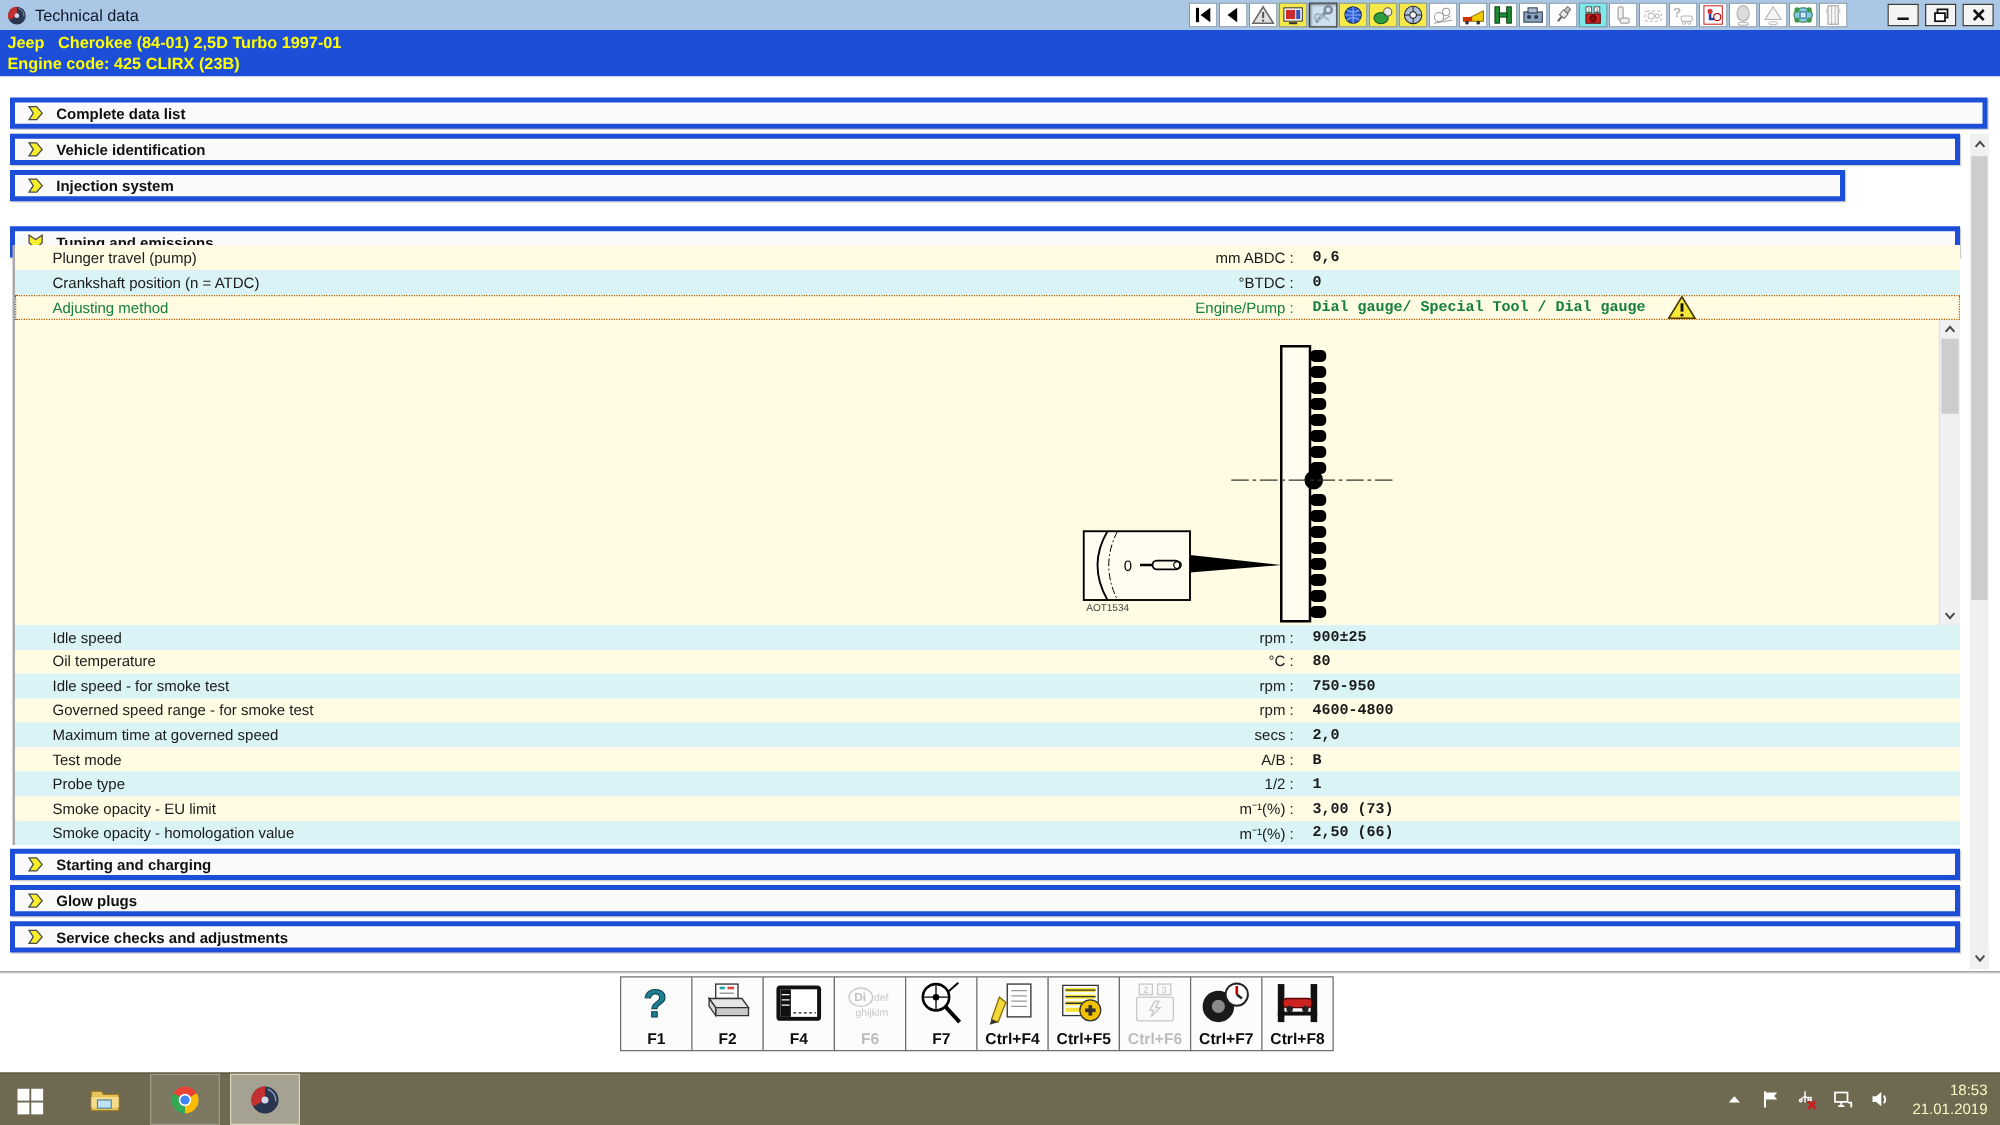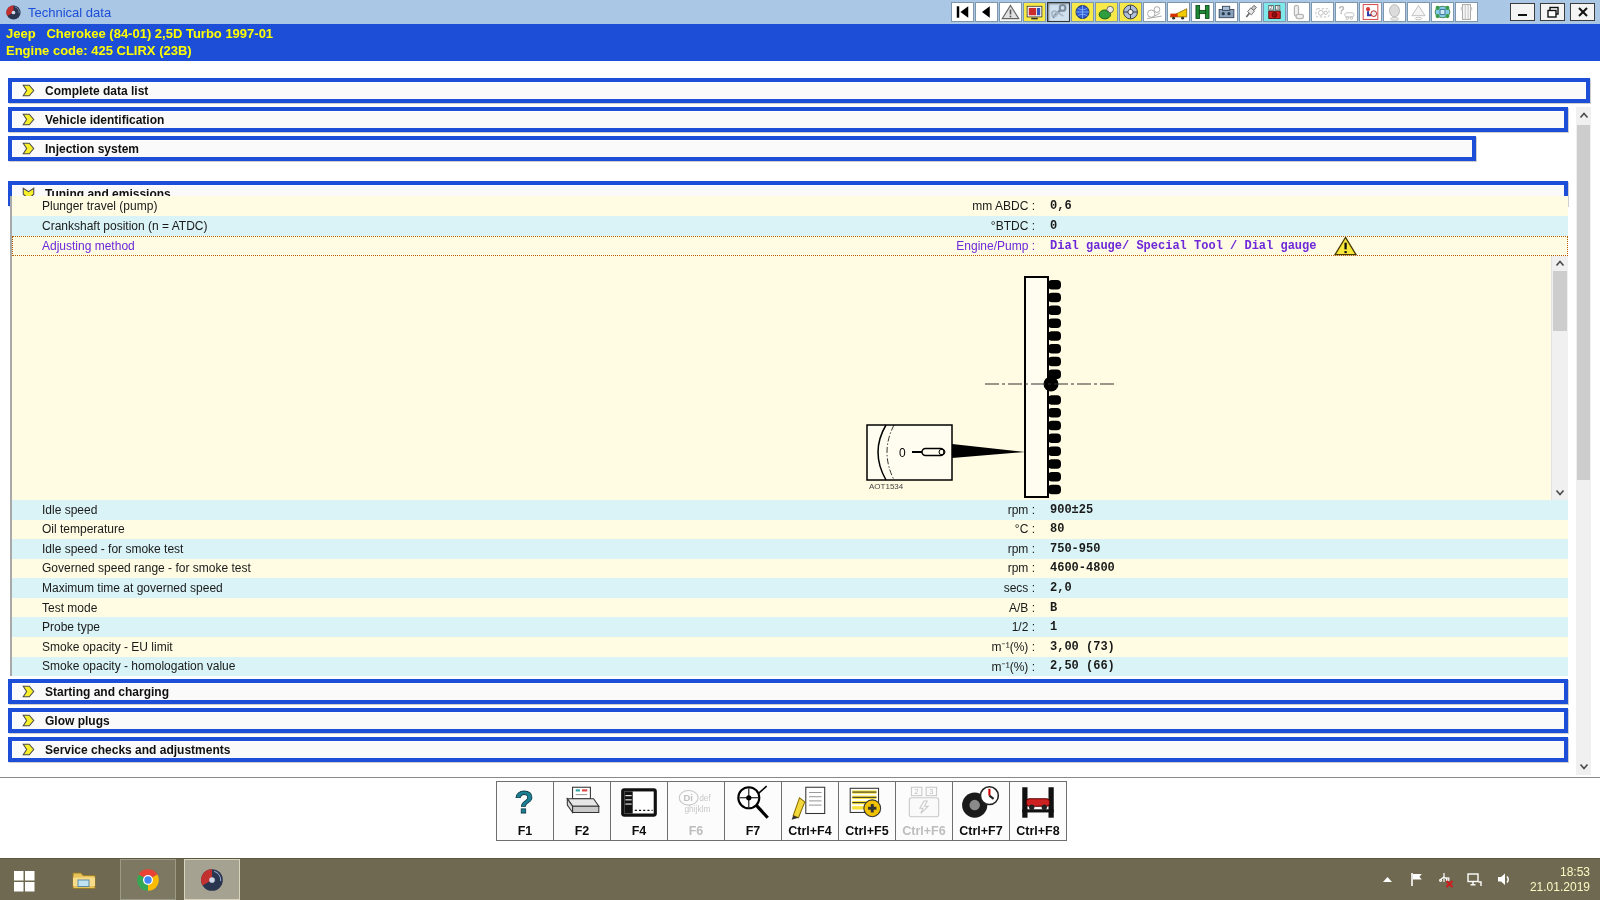--- a/index.html
+++ b/index.html
@@ -3,21 +3,21 @@
 <meta charset="utf-8">
 <style>
   html,body{margin:0;padding:0}
   body{width:1600px;height:900px;position:relative;overflow:hidden;
        font-family:"Liberation Sans",sans-serif;background:#fff;}
 
   
   .titlebar{position:absolute;left:0;top:0;width:1600px;height:24px;background:#aac7e6;
             display:flex;align-items:center;}
   .titlebar .app-ico{width:17px;height:17px;margin:0 6px 0 5px;}
-  .title-text{font-size:13px;color:#1d4ed8;}
+  .title-text{font-size:13px;color:#0f172a;}
   .tt-bar{position:absolute;left:951px;top:2px;display:flex;gap:1px;}
   .tt-btn{width:23px;height:20px;box-sizing:border-box;border:1px solid #7e97ad;
           display:flex;align-items:center;justify-content:center;overflow:hidden;}
   .tt-btn svg{width:21px;height:18px;}
   .tt-btn.sel{border:1px solid #333;box-shadow:inset 1px 1px 2px rgba(0,0,0,.45);}
   .win-controls{position:absolute;right:5px;top:3px;display:flex;gap:5px;}
   .win-btn{width:25px;height:18px;background:#f4f4f4;border:1px solid #3c3c3c;box-sizing:border-box;
            display:flex;align-items:center;justify-content:center;}
   .win-btn svg{width:14px;height:12px;}
 
@@ -36,21 +36,21 @@
 
   
   .content{position:absolute;left:10px;top:196px;width:1558px;height:480px;
            border-left:2px solid #a9a9a9;box-sizing:border-box;}
   .data-row{display:grid;grid-template-columns:1fr 240px 533px;align-items:center;
             height:20px;font-size:12px;box-sizing:border-box;padding-left:30px;color:#1a1a1a;}
   .cream{background:#fffce3;}
   .cyan{background:#d9f3f6;}
   .ru{text-align:right;}
   .rv{padding-left:15px;font-weight:bold;display:flex;align-items:center;font-family:Liberation Mono, monospace;}
-  .link .rl,.link .ru,.link .rv{color:#6d28d9;}
+  .link .rl,.link .ru,.link .rv{color:#15803d;}
   .focused{outline:1px dotted #b85c00;outline-offset:-1px;}
   .warn-tri{margin-left:18px;width:23px;height:20px;display:inline-block;}
   .warn-tri svg{width:23px;height:20px;}
   .rows-bottom{display:flex;flex-direction:column;height:176px;}
   .rows-bottom .data-row{height:auto;flex:1;}
   .diagram-band{position:relative;height:244px;background:#fffce3;}
   .diagram-band>svg.drawing{position:absolute;left:830px;top:0;width:290px;height:244px;}
 
   
   .scrollbar{position:absolute;background:#f0f0f0;}

